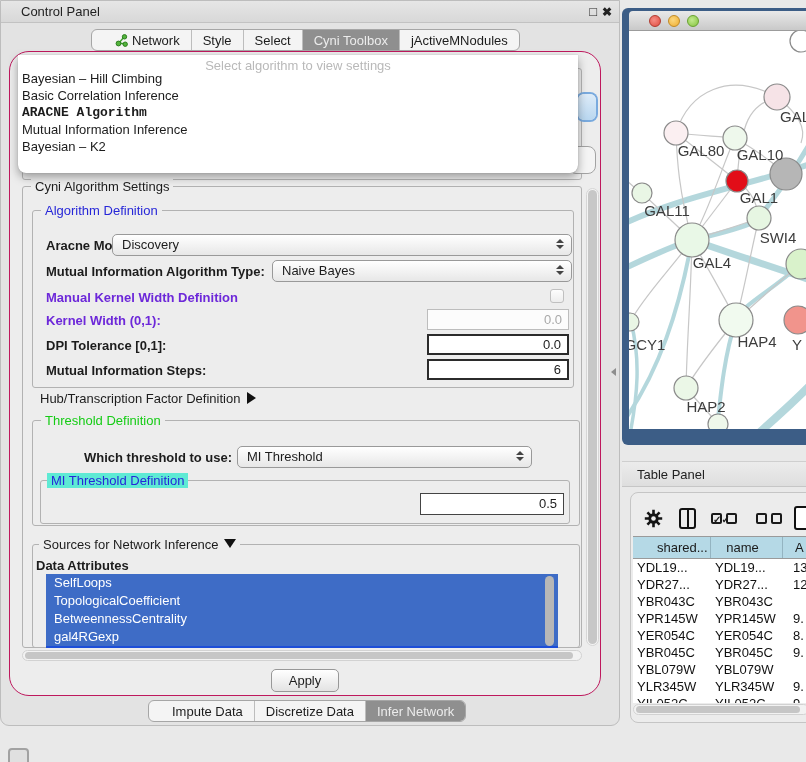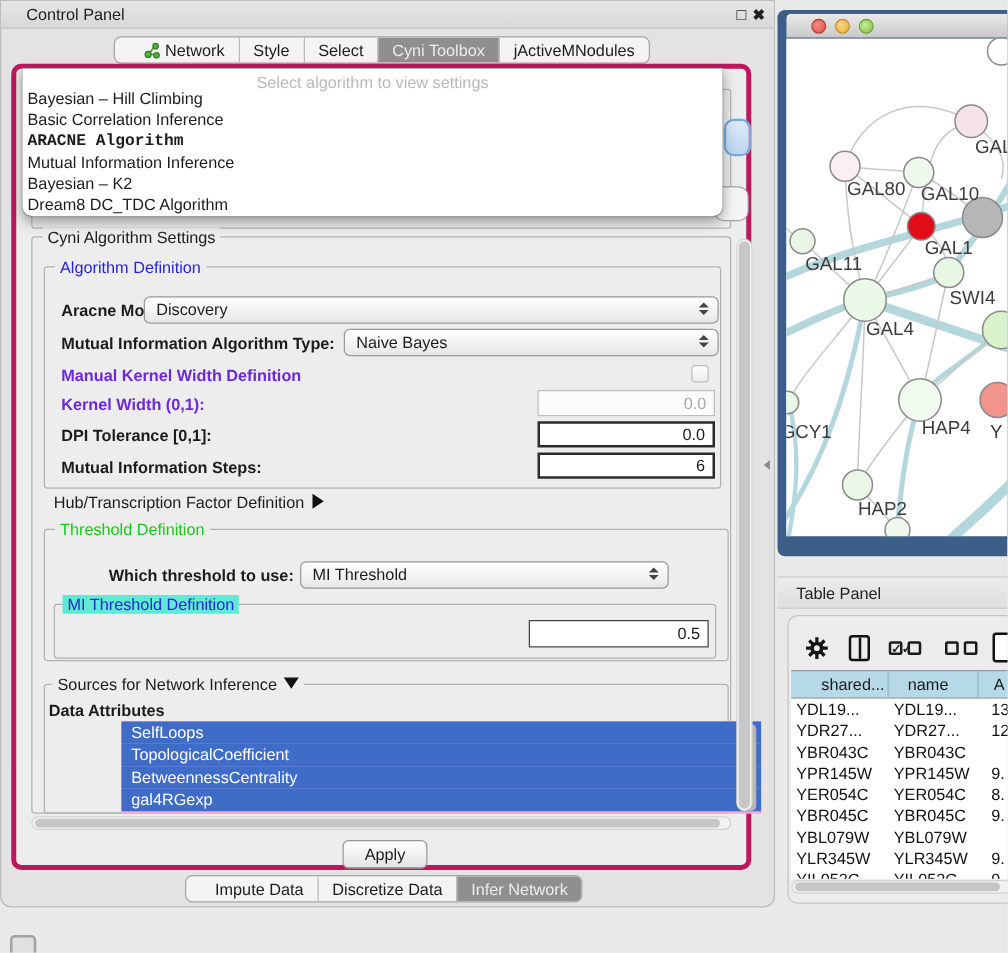--- a/index.html
+++ b/index.html
@@ -13,21 +13,21 @@
   #cp-title { position:absolute; left:20px; top:0; line-height:22px; color:#222; }
   .win-btn { position:absolute; top:0; line-height:22px; font-weight:bold; color:#222; cursor:default; }
 
   
   .tabbar { display:inline-flex; height:22px; border:1px solid #a6a6a6; border-radius:6px; background:#f4f4f4; overflow:hidden; }
   .tab { padding:0 11px; line-height:21px; color:#1c1c1c; border-left:1px solid #bdbdbd; display:flex; align-items:center; gap:4px; white-space:nowrap; }
   .tab:first-child { border-left:none;margin-left:12px; }
   .tab.sel { background:#8f8f8f; color:#ececec; }
 
   
-  #card { left:8px; top:50px; width:592px; height:645px; background:#ededed; border:4px solid #be185d; border-radius:8px; }
+  #card { left:8px; top:50px; width:592px; height:645px; background:#ededed; border:1px solid #be185d; border-radius:20px; }
 
   .fieldset { position:absolute; border:1px solid #b2b2b2; border-radius:3px; }
   .legend { position:absolute; top:-8px; left:8px; background:#ededed; padding:0 4px; line-height:15px; white-space:nowrap; }
   .legend.blue { color:#2626d8; }
   .legend.green { color:#15cc15; }
 
   .lbl { position:absolute; font-weight:bold; white-space:nowrap; }
   .lbl.dis { color:#6d28d9; }
 
   .combo { position:absolute; height:22px; border:1px solid #999; border-radius:5px; background:linear-gradient(#ffffff,#e7e7e7); line-height:20px; padding-left:9px; }
@@ -40,21 +40,21 @@
   .field.dis { border:1px solid #bdbdbd; color:#a9a9a9; background:#fcfcfc; }
   .field.en { border:2px solid #2b2b2b; line-height:17px; }
   .field.en2 { border:1px solid #444; }
 
   .checkbox { position:absolute; width:14px; height:14px; border:1px solid #c0c0c0; border-radius:3px; background:linear-gradient(#fdfdfd,#ededed); }
 
   .expander { position:absolute; white-space:nowrap; }
   .tri-right { display:inline-block; width:0; height:0; border-top:6px solid transparent; border-bottom:6px solid transparent; border-left:9px solid #111; margin-left:7px; vertical-align:-1px; }
   .tri-down { display:inline-block; width:0; height:0; border-left:6px solid transparent; border-right:6px solid transparent; border-top:9px solid #111; margin-left:5px; vertical-align:1px; }
 
-  #attr-list { position:absolute; background:#f9a8d4; overflow:hidden;margin-left:48px; }
+  #attr-list { position:absolute; background:#1d4ed8; overflow:hidden; }
   .attr-item { height:18px; line-height:18px; padding-left:8px; background:#3e6cc6; color:#fff; white-space:nowrap; }
   #attr-vthumb { position:absolute; right:4px; top:2px; width:9px; height:70px; background:#b7b7b7; border-radius:5px; }
 
   .scroll-v { position:absolute; background:#f4f4f4; border:1px solid #d6d6d6; border-radius:7px; }
   .scroll-v .thumb { position:absolute; left:1px; right:1px; top:1px; bottom:1px; background:#c7c7c7; border-radius:6px; }
   .scroll-h { position:absolute; background:#f2f2f2; border:1px solid #d2d2d2; border-radius:6px; }
   .scroll-h .thumb { position:absolute; left:2px; top:1px; height:7px; background:#c6c6c6; border-radius:4px; }
 
   #apply-btn { position:absolute; width:68px; height:23px; border:1px solid #989898; border-radius:5px; background:linear-gradient(#ffffff,#e3e3e3); text-align:center; line-height:21px; }
 
@@ -234,21 +234,20 @@
   </div>
 </div>
 
 <div id="algo-dropdown" class="abs">
   <div id="dd-placeholder">Select algorithm to view settings</div>
   <div class="dd-item">Bayesian – Hill Climbing</div>
   <div class="dd-item">Basic Correlation Inference</div>
   <div class="dd-item bold">ARACNE Algorithm</div>
   <div class="dd-item">Mutual Information Inference</div>
   <div class="dd-item">Bayesian – K2</div>
-  <div class="dd-item">Dream8 DC_TDC Algorithm</div>
 </div>
 
 <div id="net-window" class="abs">
   <div id="net-titlebar">
     <div class="light" style="left:20px; background:radial-gradient(circle at 4px 4px,#f58d85,#e04a3e); border:1px solid #b03a30;"></div>
     <div class="light" style="left:39px; background:radial-gradient(circle at 4px 4px,#fbd77f,#f0ad2f); border:1px solid #c08a27;"></div>
     <div class="light" style="left:58px; background:radial-gradient(circle at 4px 4px,#c2ea8e,#84c33e); border:1px solid #69a231;"></div>
   </div>
   <div id="net-content">
     <svg width="177" height="398" viewBox="0 0 177 398">

